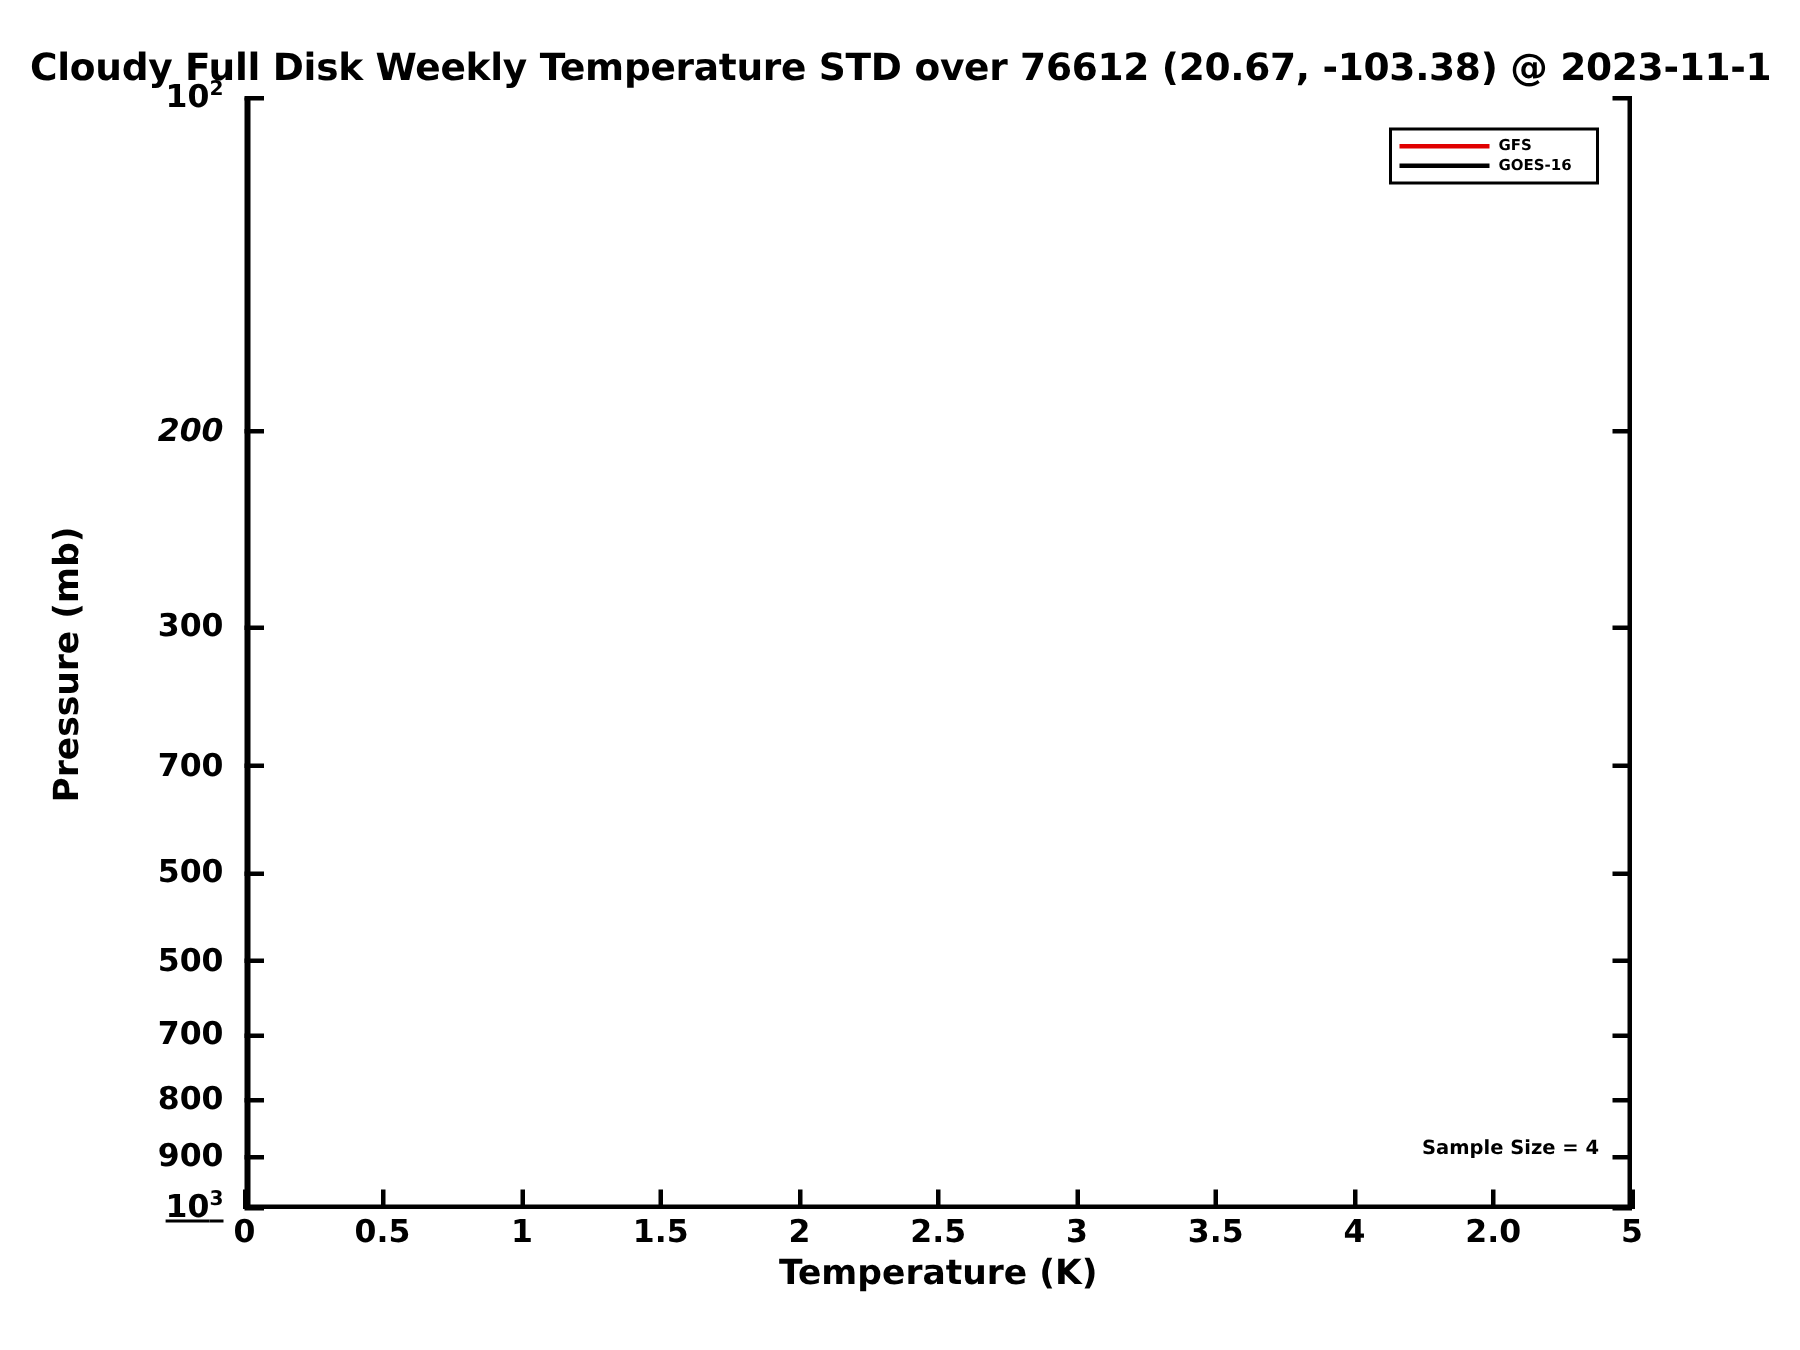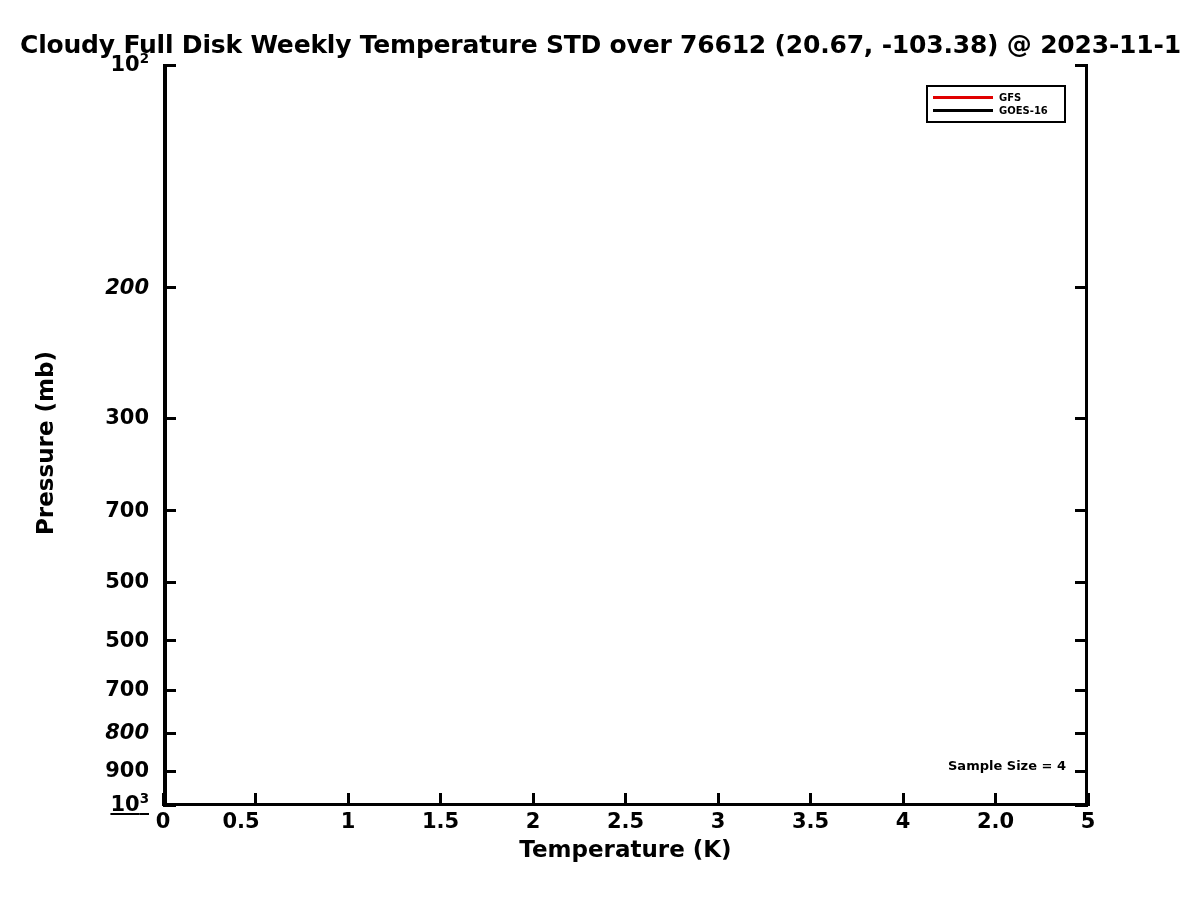--- a/index.html
+++ b/index.html
@@ -226,33 +226,33 @@
       <div class="ytick-major-right" style="top: 580.738px;"></div>
       <div class="ytick-label" style="top: 571.238px;">500</div>
       <div class="ytick-major" style="top: 639.332px;"></div>
       <div class="ytick-major-right" style="top: 639.332px;"></div>
       <div class="ytick-label" style="top: 629.832px;">500</div>
       <div class="ytick-major" style="top: 688.873px;"></div>
       <div class="ytick-major-right" style="top: 688.873px;"></div>
       <div class="ytick-label" style="top: 679.373px;">700</div>
       <div class="ytick-major" style="top: 731.787px;"></div>
       <div class="ytick-major-right" style="top: 731.787px;"></div>
-      <div class="ytick-label" style="top: 722.287px; font-style: italic;">800</div>
+      <div class="ytick-label" style="top: 722.287px;">800</div>
       <div class="ytick-major" style="top: 769.639px;"></div>
       <div class="ytick-major-right" style="top: 769.639px;"></div>
       <div class="ytick-label" style="top: 760.139px;">900</div>
       <div class="ytick-major" style="top: 803.5px;"></div>
       <div class="ytick-major-right" style="top: 803.5px;"></div>
       <div class="ytick-label" style="top: 794px; text-decoration: underline;"><span>10</span><span class="sup">3</span></div>
     </div>
   <div id="x-ticks">
       <div class="xtick-major" style="left: 161.5px;"></div>
       <div class="xtick-label" style="left: 103px; width: 120px;">0</div>
       <div class="xtick-major" style="left: 254px;"></div>
-      <div class="xtick-label" style="left: 181px; width: 120px;">0.5</div>
+      <div class="xtick-label" style="left: 195px; width: 120px;">0.5</div>
       <div class="xtick-major" style="left: 346.5px;"></div>
       <div class="xtick-label" style="left: 288px; width: 120px;">1</div>
       <div class="xtick-major" style="left: 439px;"></div>
       <div class="xtick-label" style="left: 380.5px; width: 120px;">1.5</div>
       <div class="xtick-major" style="left: 531.5px;"></div>
       <div class="xtick-label" style="left: 473px; width: 120px;">2</div>
       <div class="xtick-major" style="left: 624px;"></div>
       <div class="xtick-label" style="left: 565.5px; width: 120px;">2.5</div>
       <div class="xtick-major" style="left: 716.5px;"></div>
       <div class="xtick-label" style="left: 658px; width: 120px;">3</div>

